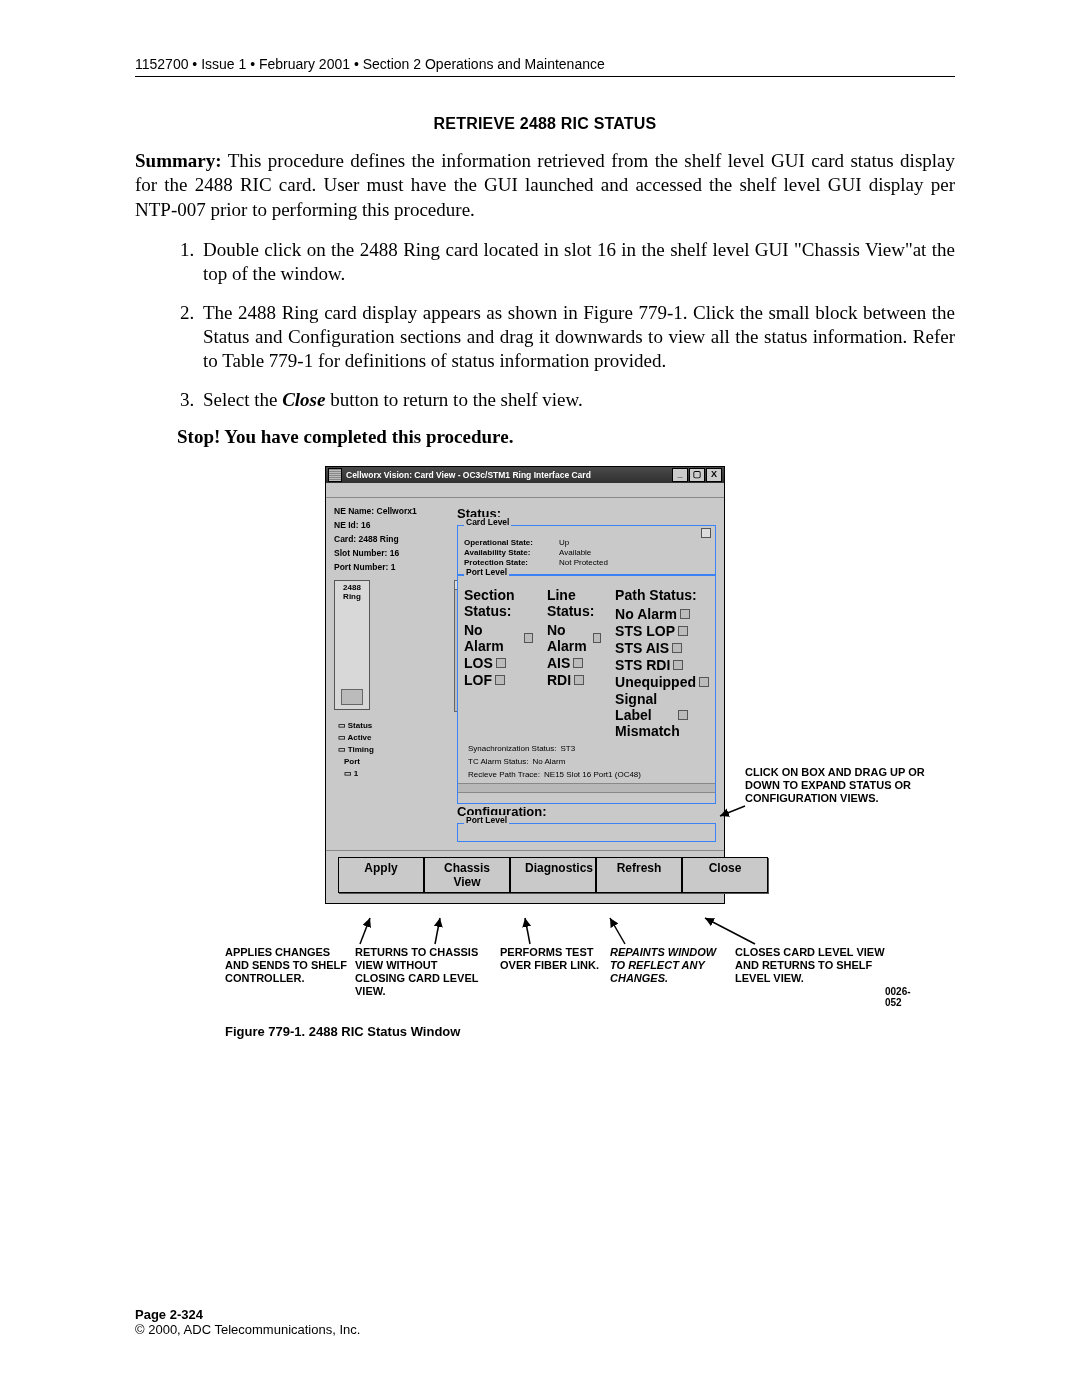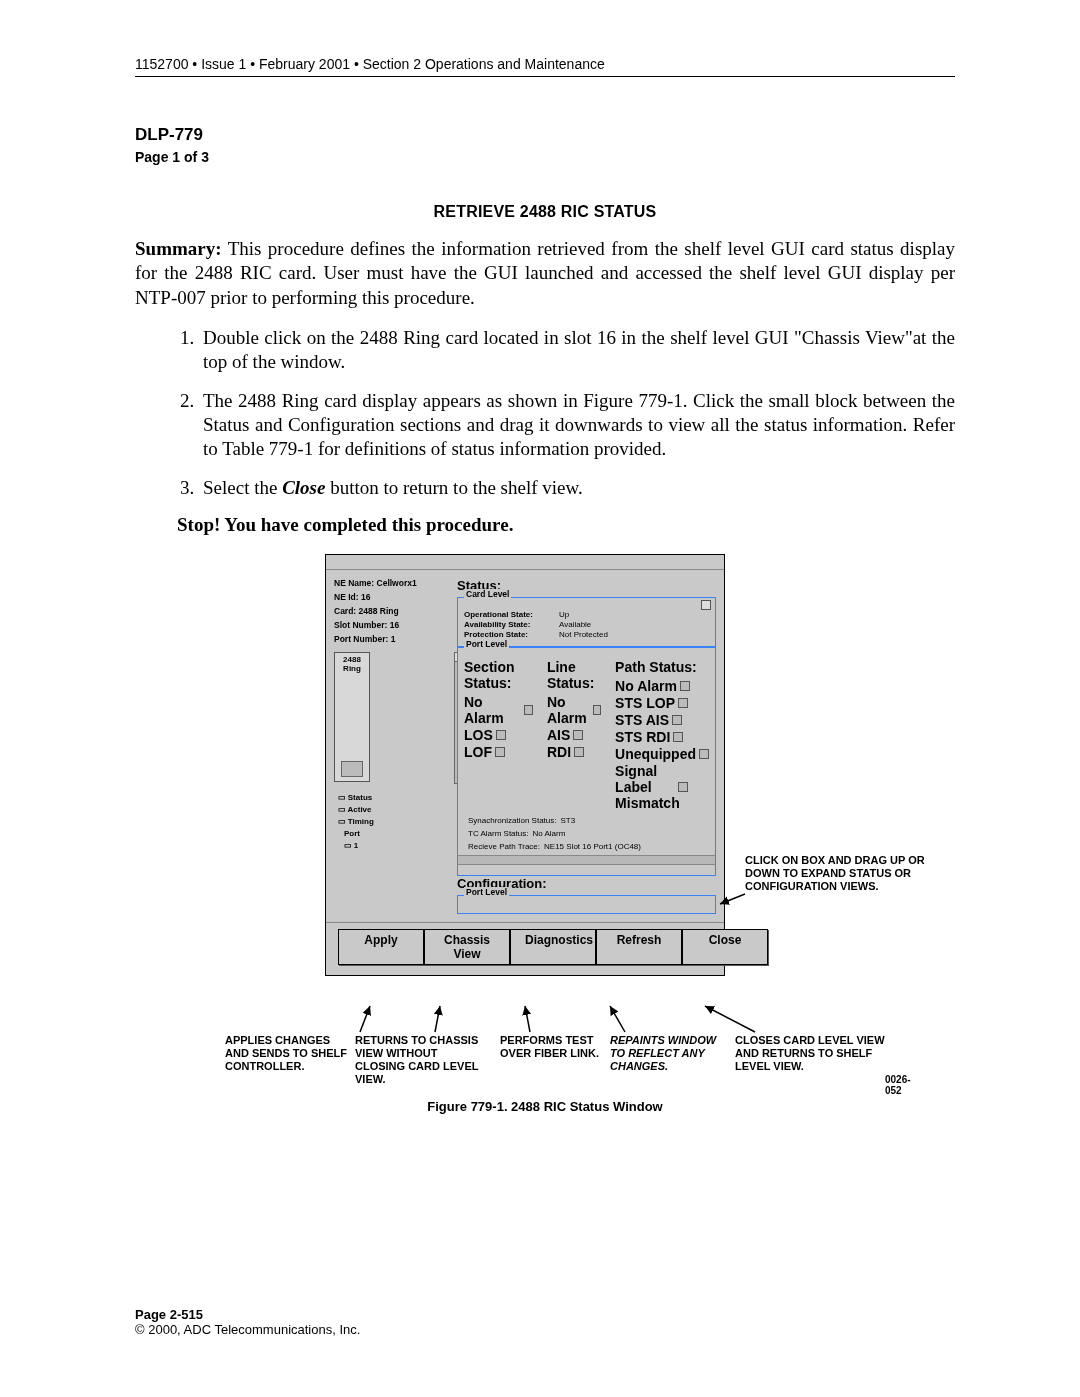--- a/index.html
+++ b/index.html
@@ -187,22 +187,22 @@
     font-weight:bold;
     line-height:1.2;
     position:absolute;
     width:130px;
   }
   .anno-r{ width:190px; }
   svg.arrows{position:absolute;top:0;left:0;pointer-events:none;}
   .fig-cap{
     font-family: Arial, Helvetica, sans-serif;
     font-size:13px; font-weight:bold;
-    text-align:center;
-    margin-top:0;
+    text-align:left;
+    margin-top:13px;
   }
   .ref-code{
     font-family: Arial, Helvetica, sans-serif;
     font-size:10px; font-weight:bold;
     position:absolute;
   }
 
   .footer {
     position:absolute;
     left:135px; bottom:60px;
@@ -210,44 +210,48 @@
     font-size:13px;
   }
   .footer .pn{font-weight:bold;}
 </style>
 </head>
 <body>
 
 <div class="page">
   <div class="header-line">1152700 • Issue 1 • February 2001 • Section 2 Operations and Maintenance</div>
 
-  <div class="dlp-block">
-    <div class="dlp-id">DLP-779</div>
-    <div class="page-of">Page 1 of 3</div>
-  </div>
 
   <div class="title">RETRIEVE 2488 RIC STATUS</div>
 
   <p class="body-text">
     <span class="label-bold">Summary:</span><span> This procedure defines the information retrieved from the shelf level GUI card status display for the 2488 RIC card. User must have the GUI launched and accessed the shelf level GUI display per NTP-007 prior to performing this procedure.</span>
   </p>
 
   <ol class="steps">
     <li>Double click on the 2488 Ring card located in slot 16 in the shelf level GUI "Chassis View"at the top of the window.</li>
     <li>The 2488 Ring card display appears as shown in Figure 779-1. Click the small block between the Status and Configuration sections and drag it downwards to view all the status information. Refer to Table 779-1 for definitions of status information provided.</li>
     <li>
       <span>Select the </span><b><i>Close</i></b><span>  button to return to the shelf view.</span>
     </li>
   </ol>
 
   <div class="stop">Stop! You have completed this procedure.</div>
 
   <div class="gui-wrap">
 
     <div class="gui" style="margin-left:100px;">
+      <div class="titlebar">
+        <div class="sys"></div>
+        <span>Cellworx Vision:   Card View - OC3c/STM1 Ring Interface Card</span>
+        <div class="spacer"></div>
+        <div class="win-btn">_</div>
+        <div class="win-btn">▢</div>
+        <div class="win-btn">X</div>
+      </div>
       <div class="menubar"></div>
 
       <div class="content">
         <div class="left-col">
           <div class="kv"><span>NE Name:</span> <span>Cellworx1</span></div>
           <div class="kv"><span>NE Id:</span> <span>16</span></div>
           <div class="kv"><span>Card:</span> <span>2488 Ring</span></div>
           <div class="kv"><span>Slot Number:</span> <span>16</span></div>
           <div class="kv"><span>Port Number:</span> <span>1</span></div>
 
@@ -391,16 +395,16 @@
       <line x1="210" y1="478" x2="215" y2="452" stroke="#000" stroke-width="1.5" marker-end="url(#ah)"></line>
       <line x1="305" y1="478" x2="300" y2="452" stroke="#000" stroke-width="1.5" marker-end="url(#ah)"></line>
       <line x1="400" y1="478" x2="385" y2="452" stroke="#000" stroke-width="1.5" marker-end="url(#ah)"></line>
       <line x1="530" y1="478" x2="480" y2="452" stroke="#000" stroke-width="1.5" marker-end="url(#ah)"></line>
     </svg>
 
     <div class="fig-cap" style="position:absolute;top:545px;left:0;right:0;">Figure 779-1. 2488 RIC Status Window</div>
   </div>
 
   <div class="footer">
-    <div class="pn">Page 2-515</div>
+    <div class="pn">Page 2-324</div>
     <div>© 2000, ADC Telecommunications, Inc.</div>
   </div>
 </div>
 
 </body></html>

